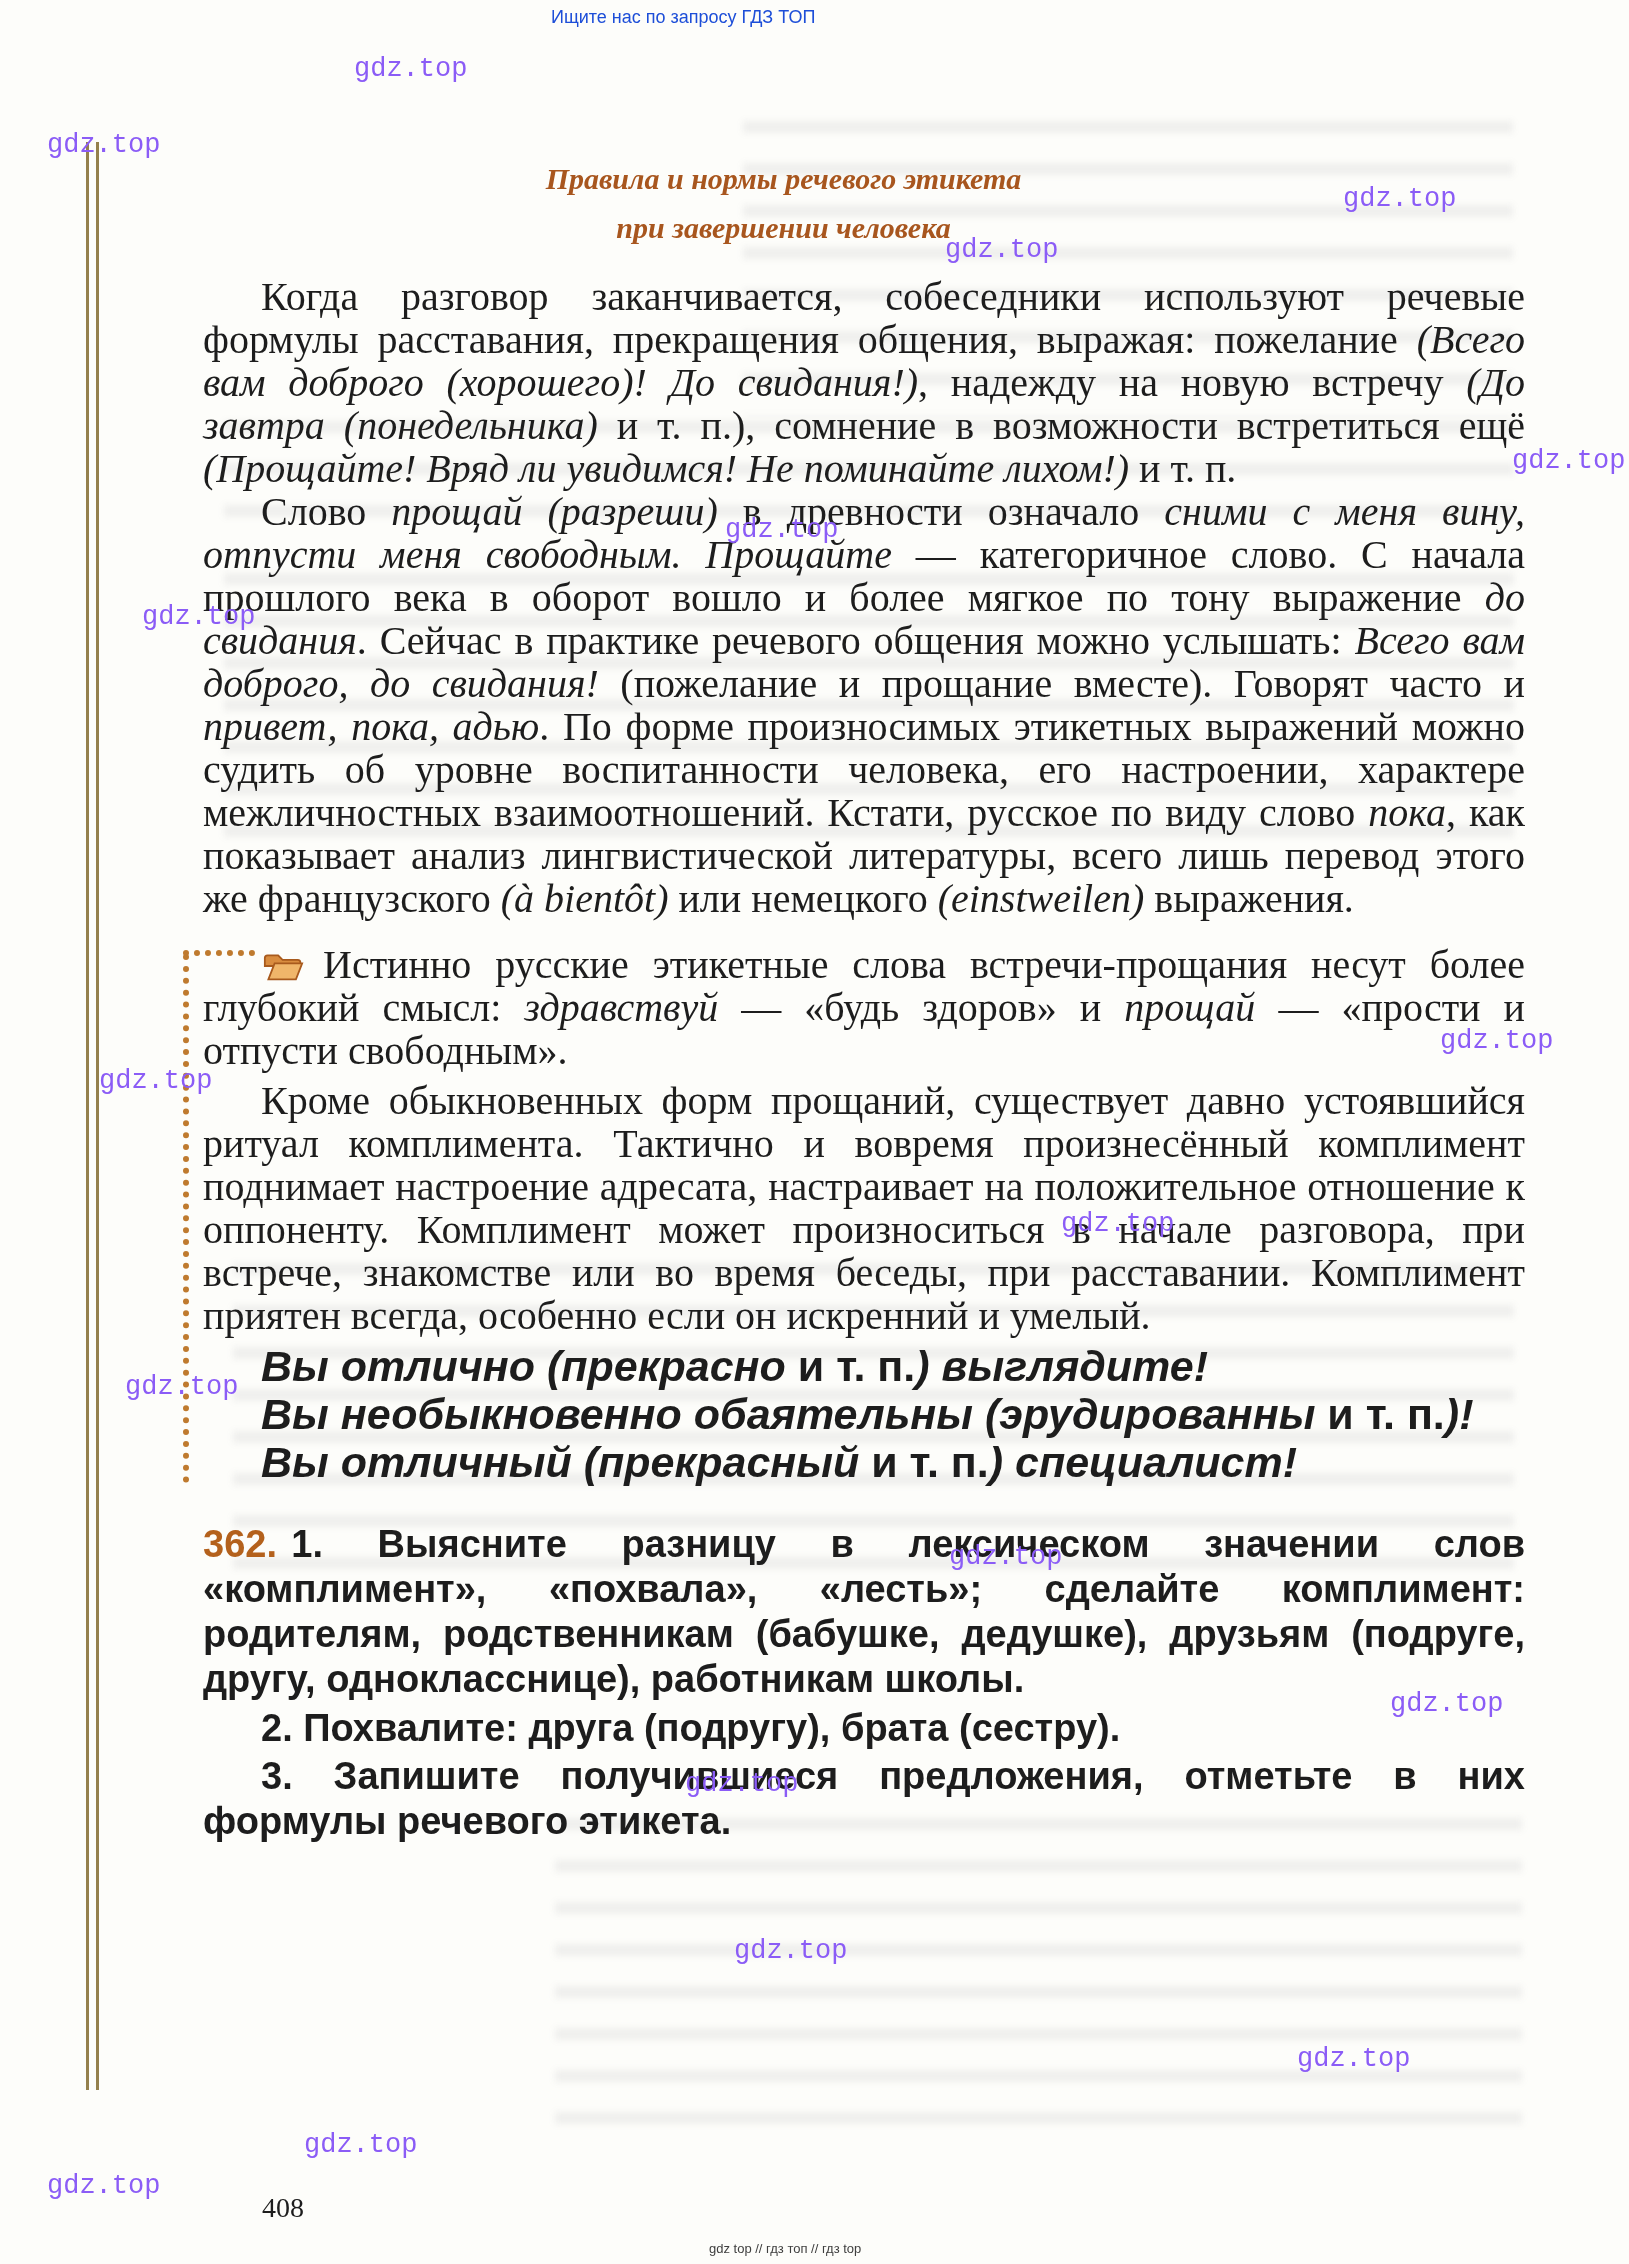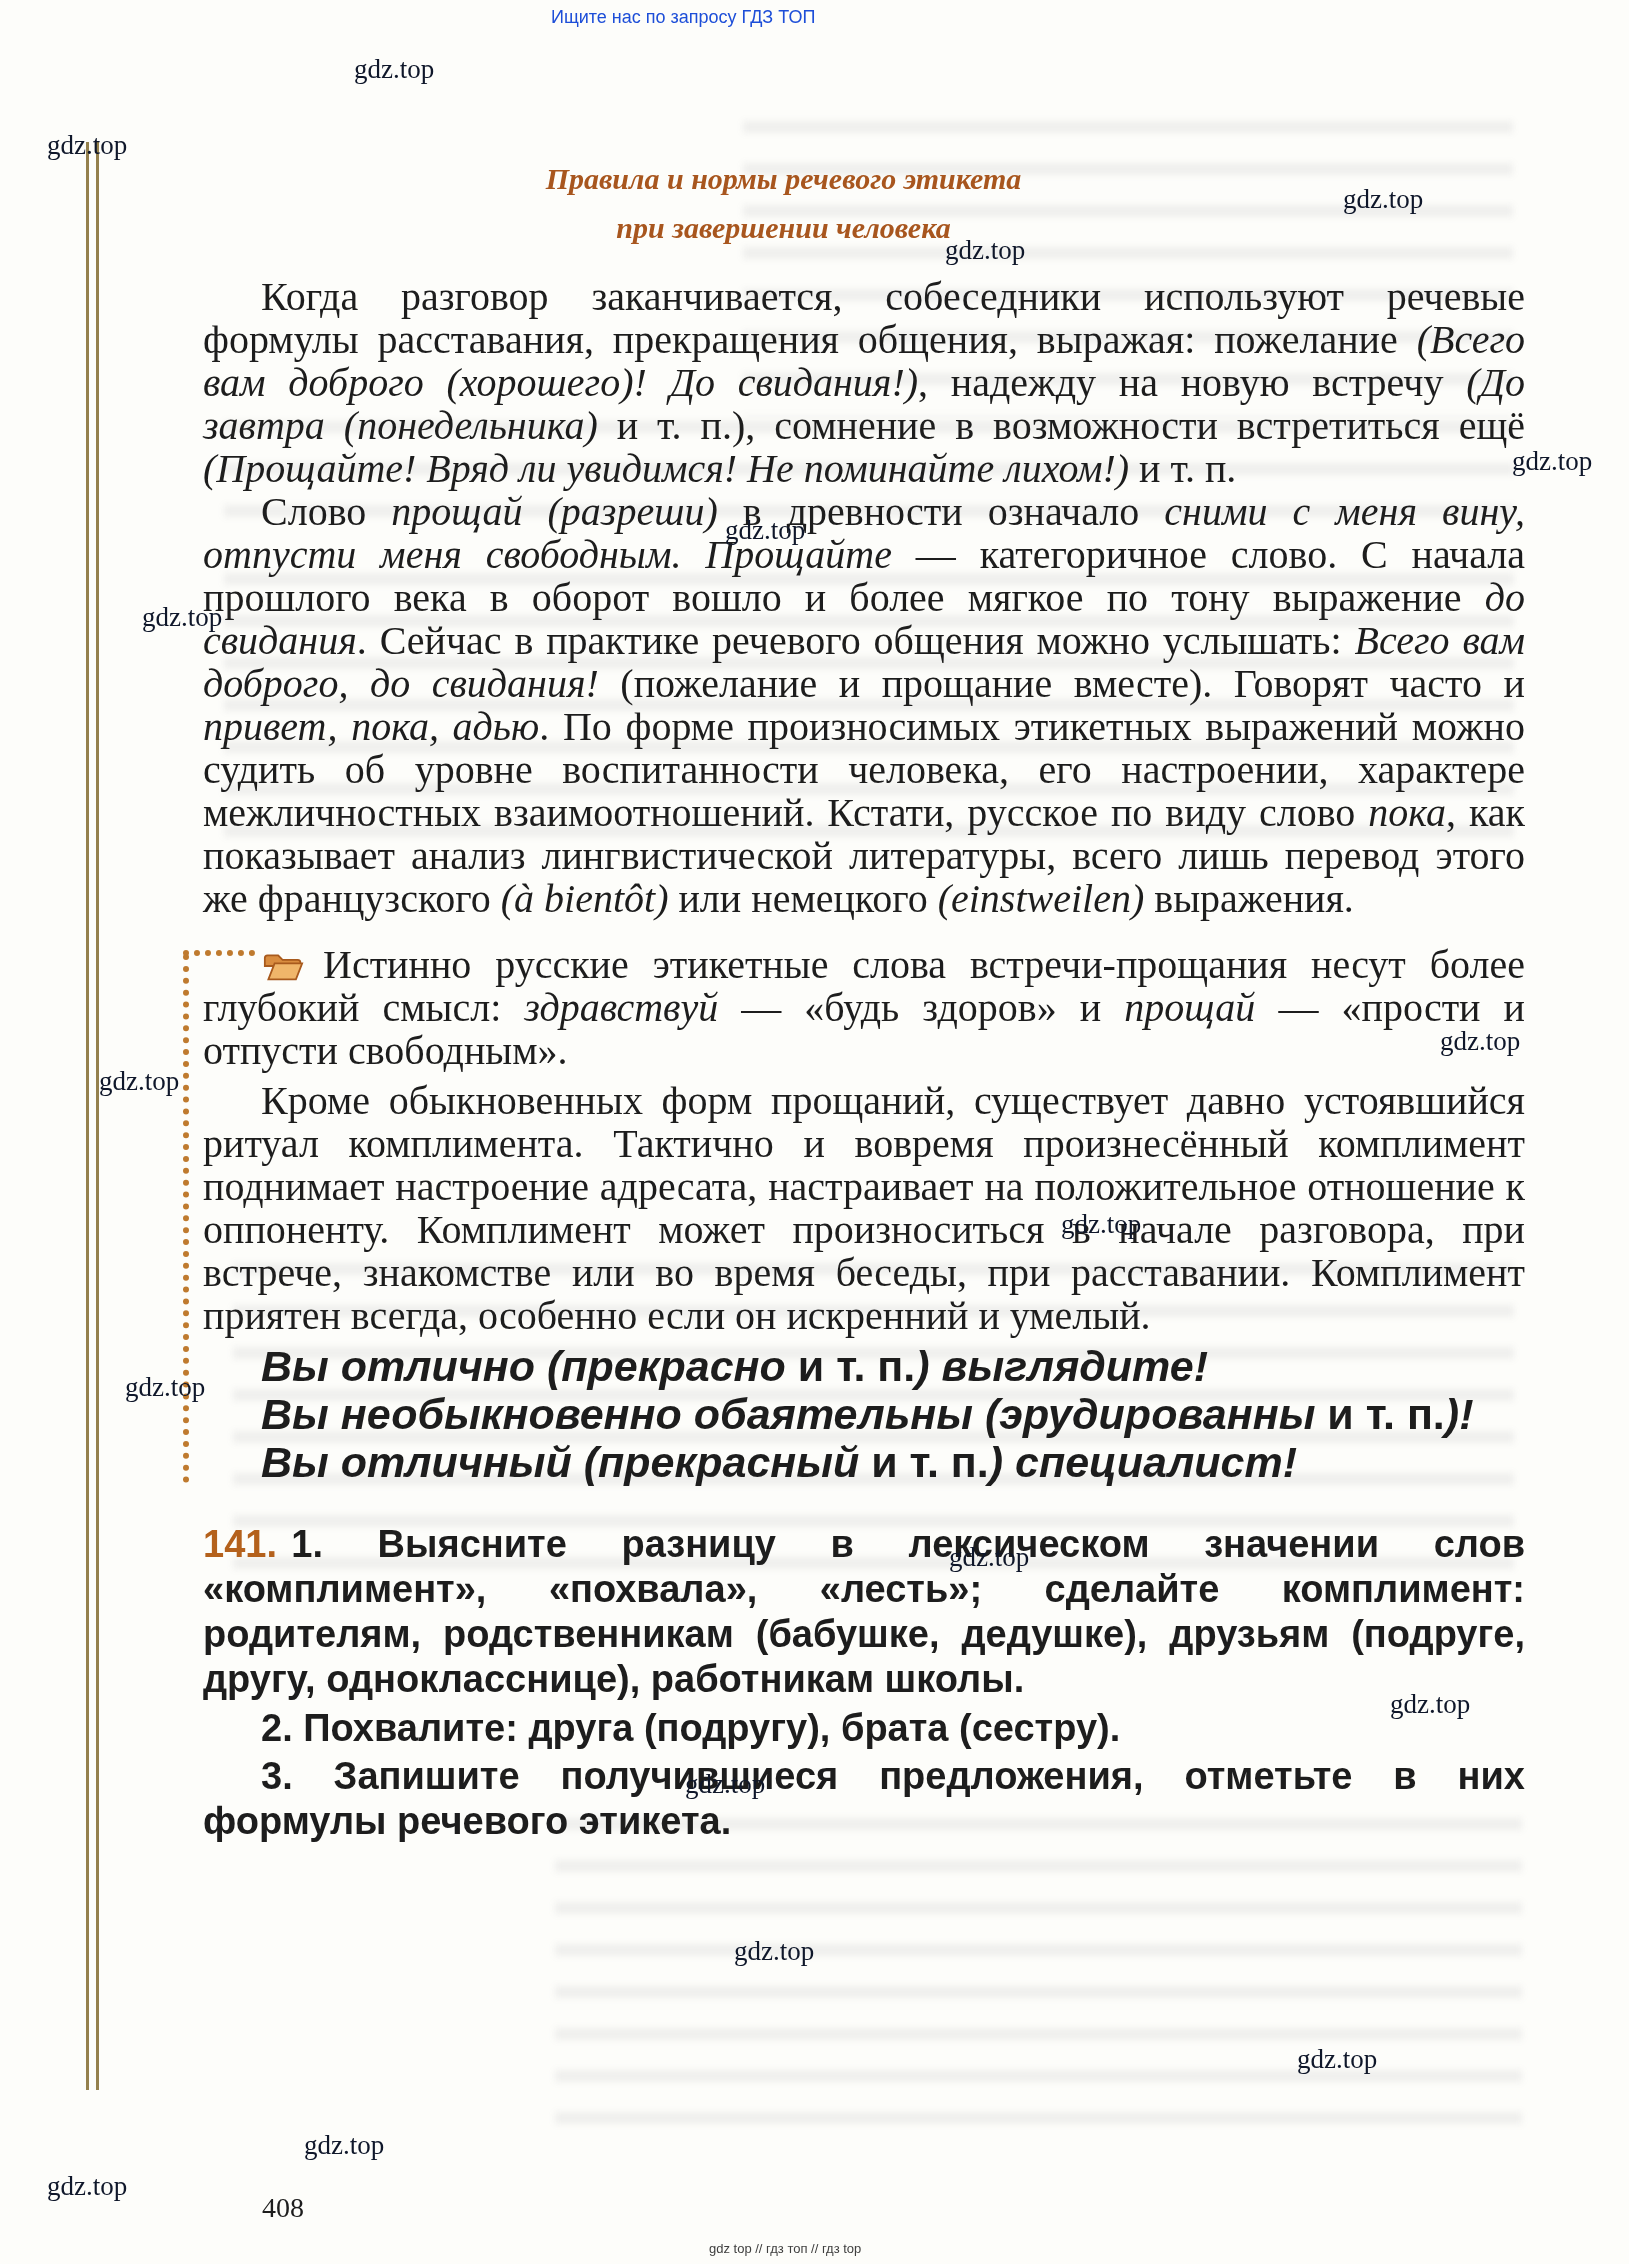--- a/index.html
+++ b/index.html
@@ -20,21 +20,21 @@
   .promo-top {
     position:absolute; top:7.2px; left:551px; z-index:6;
     font-family:"Liberation Sans", sans-serif; font-size:18px; color:#1d4ed8;
   }
   .promo-bottom {
     position:absolute; top:2241px; left:709px; z-index:6;
     font-family:"Liberation Sans", sans-serif; font-size:13px; color:#404040;
   }
   .wm {
     position:absolute; z-index:5;
-    font-family:Liberation Serif, serif; font-size:27px; color:#0f172a;
+    font-family:Liberation Mono, monospace; font-size:27px; color:#8b5cf6;
   }
   .rule {
     position:absolute; left:86px; top:142px; height:1948px; width:13.4px; z-index:1;
     border-left:3.6px solid #94804c; border-right:3.6px solid #94804c;
   }
   .content { position:absolute; left:203px; top:154px; width:1322px; z-index:2; }
   .title {
     font-weight:bold; font-style:italic; color:#a8561e;
     font-size:30px; line-height:49px; text-align:center;
     margin:0 161px 23px 0;
@@ -124,20 +124,20 @@
 
     <p class="body indent"><span class="rm">Кроме обыкновенных форм прощаний, существует давно устоявшийся ритуал комплимента. Тактично и вовремя произнесённый комплимент поднимает настроение адресата, настраивает на положительное отношение к оппоненту. Комплимент может произноситься в начале разговора, при встрече, знакомстве или во время беседы, при расставании. Комплимент приятен всегда, особенно если он искренний и умелый.</span></p>
 
     <div class="compliments">
       <div class="compliment"><span class="bi">Вы отлично (прекрасно </span><span class="b">и т. п.</span><span class="bi">) выглядите!</span></div>
       <div class="compliment"><span class="bi">Вы необыкновенно обаятельны (эрудированны </span><span class="b">и т. п.</span><span class="bi">)!</span></div>
       <div class="compliment"><span class="bi">Вы отличный (прекрасный </span><span class="b">и т. п.</span><span class="bi">) специалист!</span></div>
     </div>
   </div>
 
-  <p class="exercise"><span class="ex-num">141.</span><span>1. Выясните разницу в лексическом значении слов «комплимент», «похвала», «лесть»; сделайте комплимент: родителям, родственникам (бабушке, дедушке), друзьям (подруге, другу, однокласснице), работникам школы.</span></p>
+  <p class="exercise"><span class="ex-num">362.</span><span>1. Выясните разницу в лексическом значении слов «комплимент», «похвала», «лесть»; сделайте комплимент: родителям, родственникам (бабушке, дедушке), друзьям (подруге, другу, однокласснице), работникам школы.</span></p>
   <p class="exercise indent"><span>2. Похвалите: друга (подругу), брата (сестру).</span></p>
   <p class="exercise indent"><span>3. Запишите получившиеся предложения, отметьте в них формулы речевого этикета.</span></p>
 
 </div>
 
 <div class="pageno">408</div>
 
 
 </body></html>

